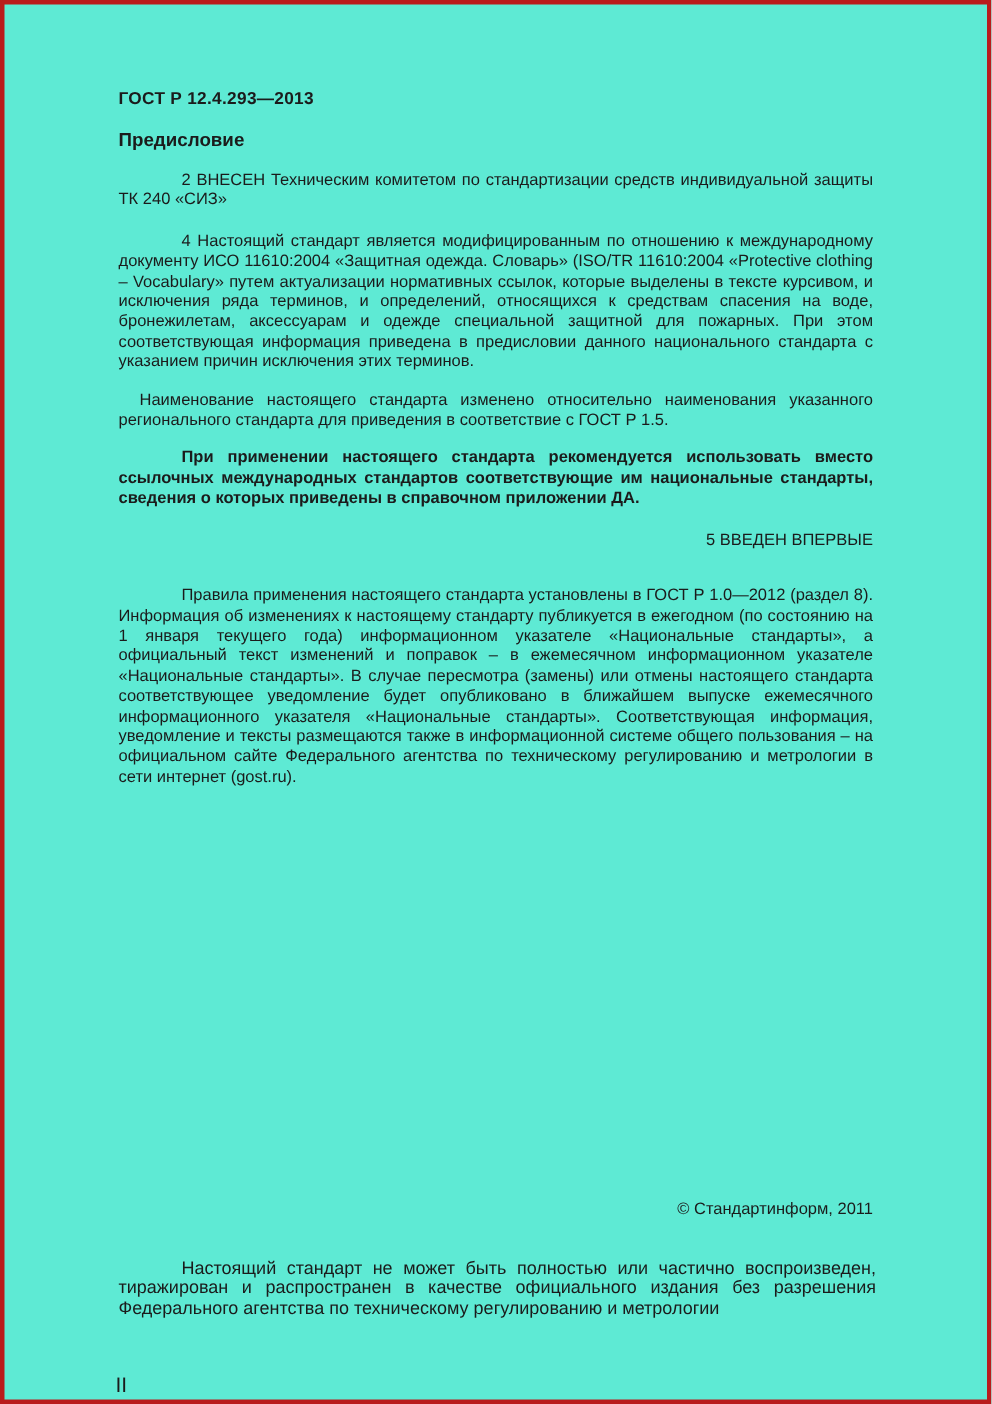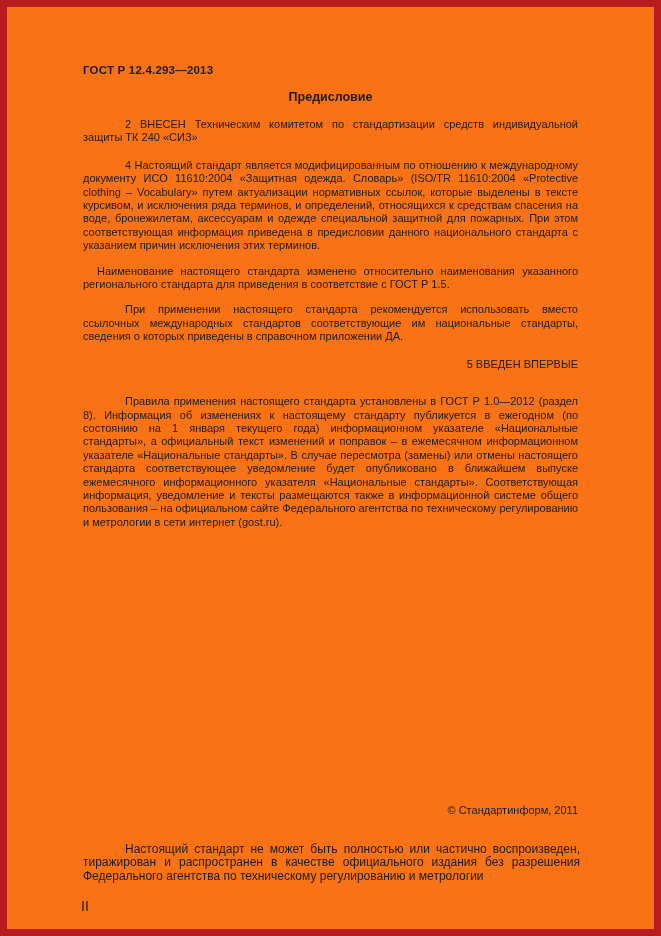--- a/index.html
+++ b/index.html
@@ -6,53 +6,53 @@
   html, body {
     width: 661px;
     height: 936px;
     background: #ffffff;
     font-family: "Liberation Sans", sans-serif;
   }
   .page {
     position: relative;
     width: 661px;
     height: 936px;
-    background: #f97316;
-    border: 7px solid #b91c1c;
+    background: #5eead4;
+    border: 3px solid #b91c1c;
     overflow: hidden;
     color: #1b1b1b;
   }
   .content {
     position: absolute;
     left: 76px;
     right: 76px;
     top: 0;
   }
   .doc-header {
     margin-top: 57px;
     font-size: 11.5px;
     font-weight: bold;
     letter-spacing: 0.2px;
   }
   .doc-title {
     margin-top: 14px;
-    text-align: center;
+    text-align: left;
     font-size: 12.5px;
     font-weight: bold;
   }
   p.para {
     font-size: 11px;
     line-height: 13.4px;
     text-align: justify;
     margin-top: 12px;
   }
   p.num { margin-top: 14px; text-indent: 42px; }
   p.first { margin-top: 24px; }
   p.note1 { text-indent: 14px; }
-  p.note2 { text-indent: 42px; }
+  p.note2 { text-indent: 42px; font-weight: bold; }
   p.plainnum { margin-top: 14px; text-indent: 42px; text-align: right; }
   p.rules {
     margin-top: 24px;
     text-indent: 42px;
   }
   .copyright {
     position: absolute;
     top: 797px;
     right: 76px;
     font-size: 11px;
@@ -62,21 +62,21 @@
     top: 836px;
     left: 76px;
     right: 74px;
     font-size: 12px;
     line-height: 13.4px;
     text-align: justify;
     text-indent: 42px;
   }
   .page-number {
     position: absolute;
-    top: 891px;
+    top: 912px;
     left: 74px;
     font-size: 14px;
   }
 </style>
 </head>
 <body>
 
 <div class="page">
   <div class="content">
 

